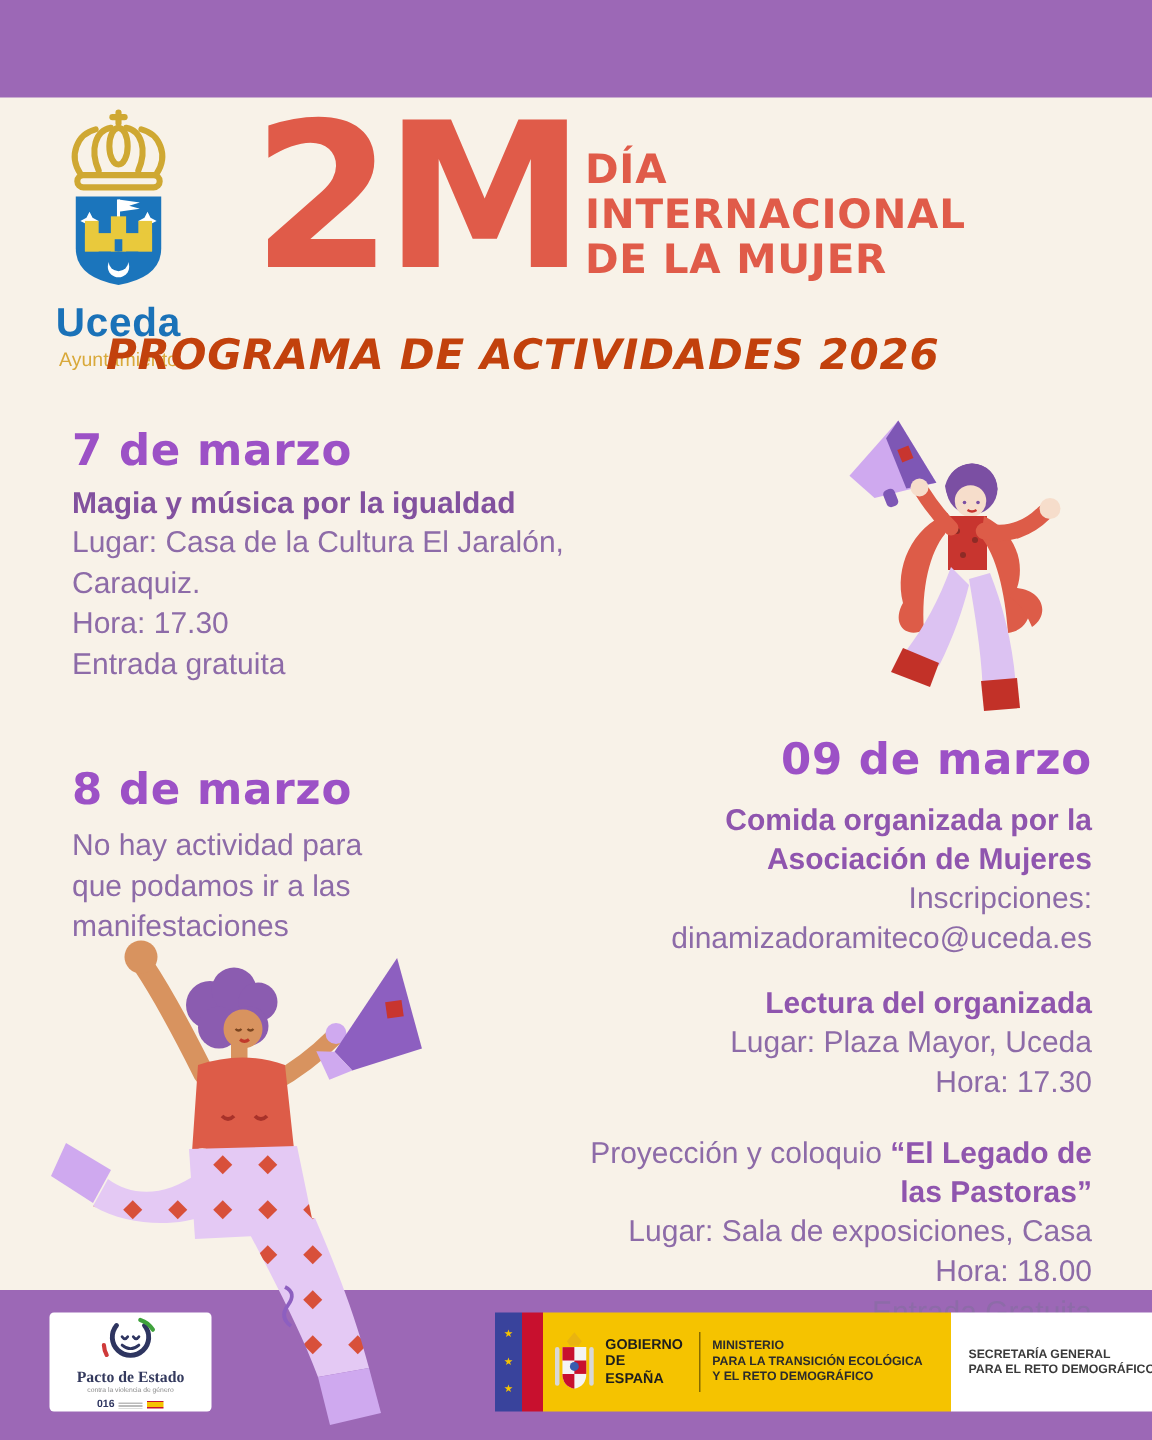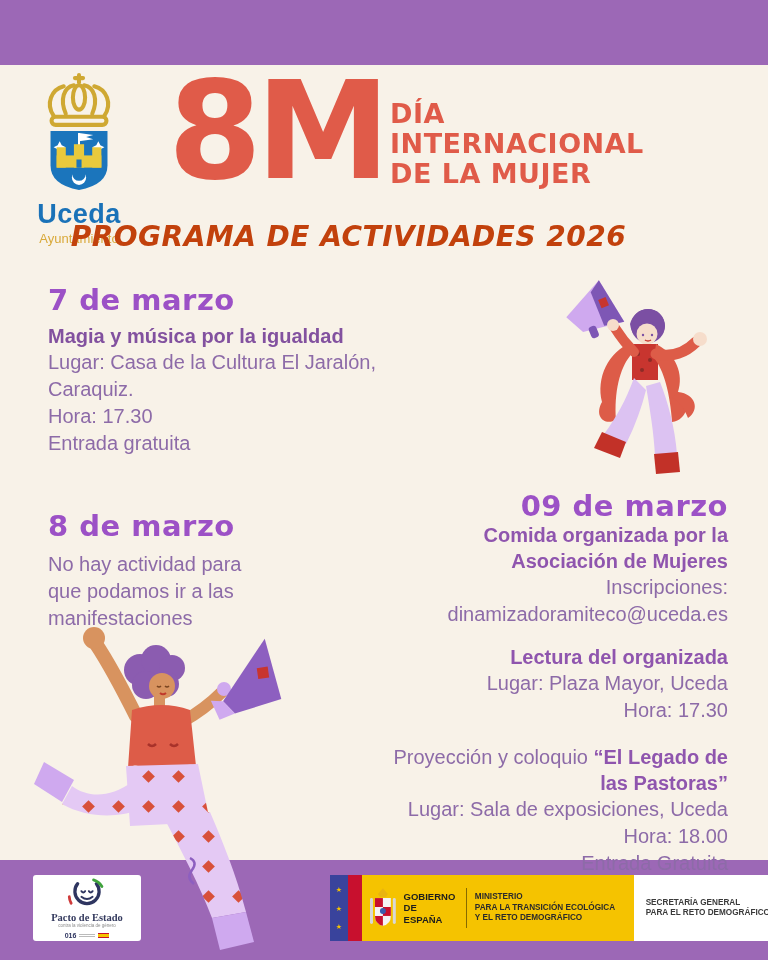--- a/index.html
+++ b/index.html
@@ -43,21 +43,21 @@
     font-family:"DejaVu Sans","Liberation Sans",sans-serif;
     font-size:29px; line-height:32px; font-weight:bold; color:#9c51c6; letter-spacing:0.5px;
   }
   .b-line { font-size:20px; line-height:26px; font-weight:bold; color:#82519f; }
   .n-line { font-size:20px; line-height:27px; color:#8d6ba8; }
   .ev7 { left:48px; top:284px; }
   .ev7 .h-date { margin-bottom:7px; }
   .ev8 { left:48px; top:470px; }
   .ev8 .h-date { margin-bottom:9px;margin-top:40px; }
   .ev9 { right:40px; top:490px; width:340px; text-align:right; }
-  .ev9 .h-date { }
+  .ev9 .h-date { margin-bottom:12px; }
   .ev9 .b-line { color:#8f55ae; }
   .grp-lunch    { margin-bottom:16px; }
   .grp-manifest { margin-bottom:20px; }
   .proj-wrap { font-size:20px; line-height:26px; color:#8d6ba8; }
   .proj-wrap .bold-part { font-weight:bold; color:#8f55ae; }
 
   
   .illu { position:absolute; z-index:2; }
   .illu-top-right { left:560px; top:276px; }
   .illu-bottom-left { left:14px; top:612px; }
@@ -114,21 +114,21 @@
       <rect x="63" y="74" width="9" height="20" fill="#e9c93c"></rect>
       <rect x="28" y="82" width="44" height="12" fill="#e9c93c"></rect>
       <rect x="47.5" y="86" width="5" height="8" fill="#1b75bc"></rect>
       <circle cx="50" cy="104" r="7" fill="#ffffff"></circle>
       <circle cx="50" cy="100.5" r="6.5" fill="#1b75bc"></circle>
     </svg>
     <div class="uceda-name">Uceda</div>
     <div class="uceda-sub">Ayuntamiento</div>
   </div>
 
-  <div class="big8m">8M</div>
+  <div class="big8m">2M</div>
   <div class="title-lines">
     <div>DÍA</div>
     <div>INTERNACIONAL</div>
     <div>DE LA MUJER</div>
   </div>
   <div class="program">PROGRAMA DE ACTIVIDADES 2026</div>
 
   <section class="ev ev7">
     <div class="h-date">7 de marzo</div>
     <div class="b-line">Magia y música por la igualdad</div>
@@ -153,21 +153,21 @@
       <div class="n-line">Inscripciones:</div>
       <div class="n-line">dinamizadoramiteco@uceda.es</div>
     </div>
     <div class="grp-manifest">
       <div class="b-line">Lectura del organizada</div>
       <div class="n-line">Lugar: Plaza Mayor, Uceda</div>
       <div class="n-line">Hora: 17.30</div>
     </div>
     <div>
       <div class="proj-wrap"><span>Proyección y coloquio </span><span class="bold-part">“El Legado de las Pastoras”</span></div>
-      <div class="n-line">Lugar: Sala de exposiciones, Uceda</div>
+      <div class="n-line">Lugar: Sala de exposiciones, Casa</div>
       <div class="n-line">Hora: 18.00</div>
       <div class="n-line">Entrada Gratuita</div>
     </div>
   </section>
 
   <div class="illu illu-top-right">
     <svg width="165" height="208" viewBox="0 0 165 208">
 
       <g transform="rotate(-22 36 40)">
         <polygon points="8,30 52,8 60,56 18,50" fill="#cfa9ef"></polygon>

